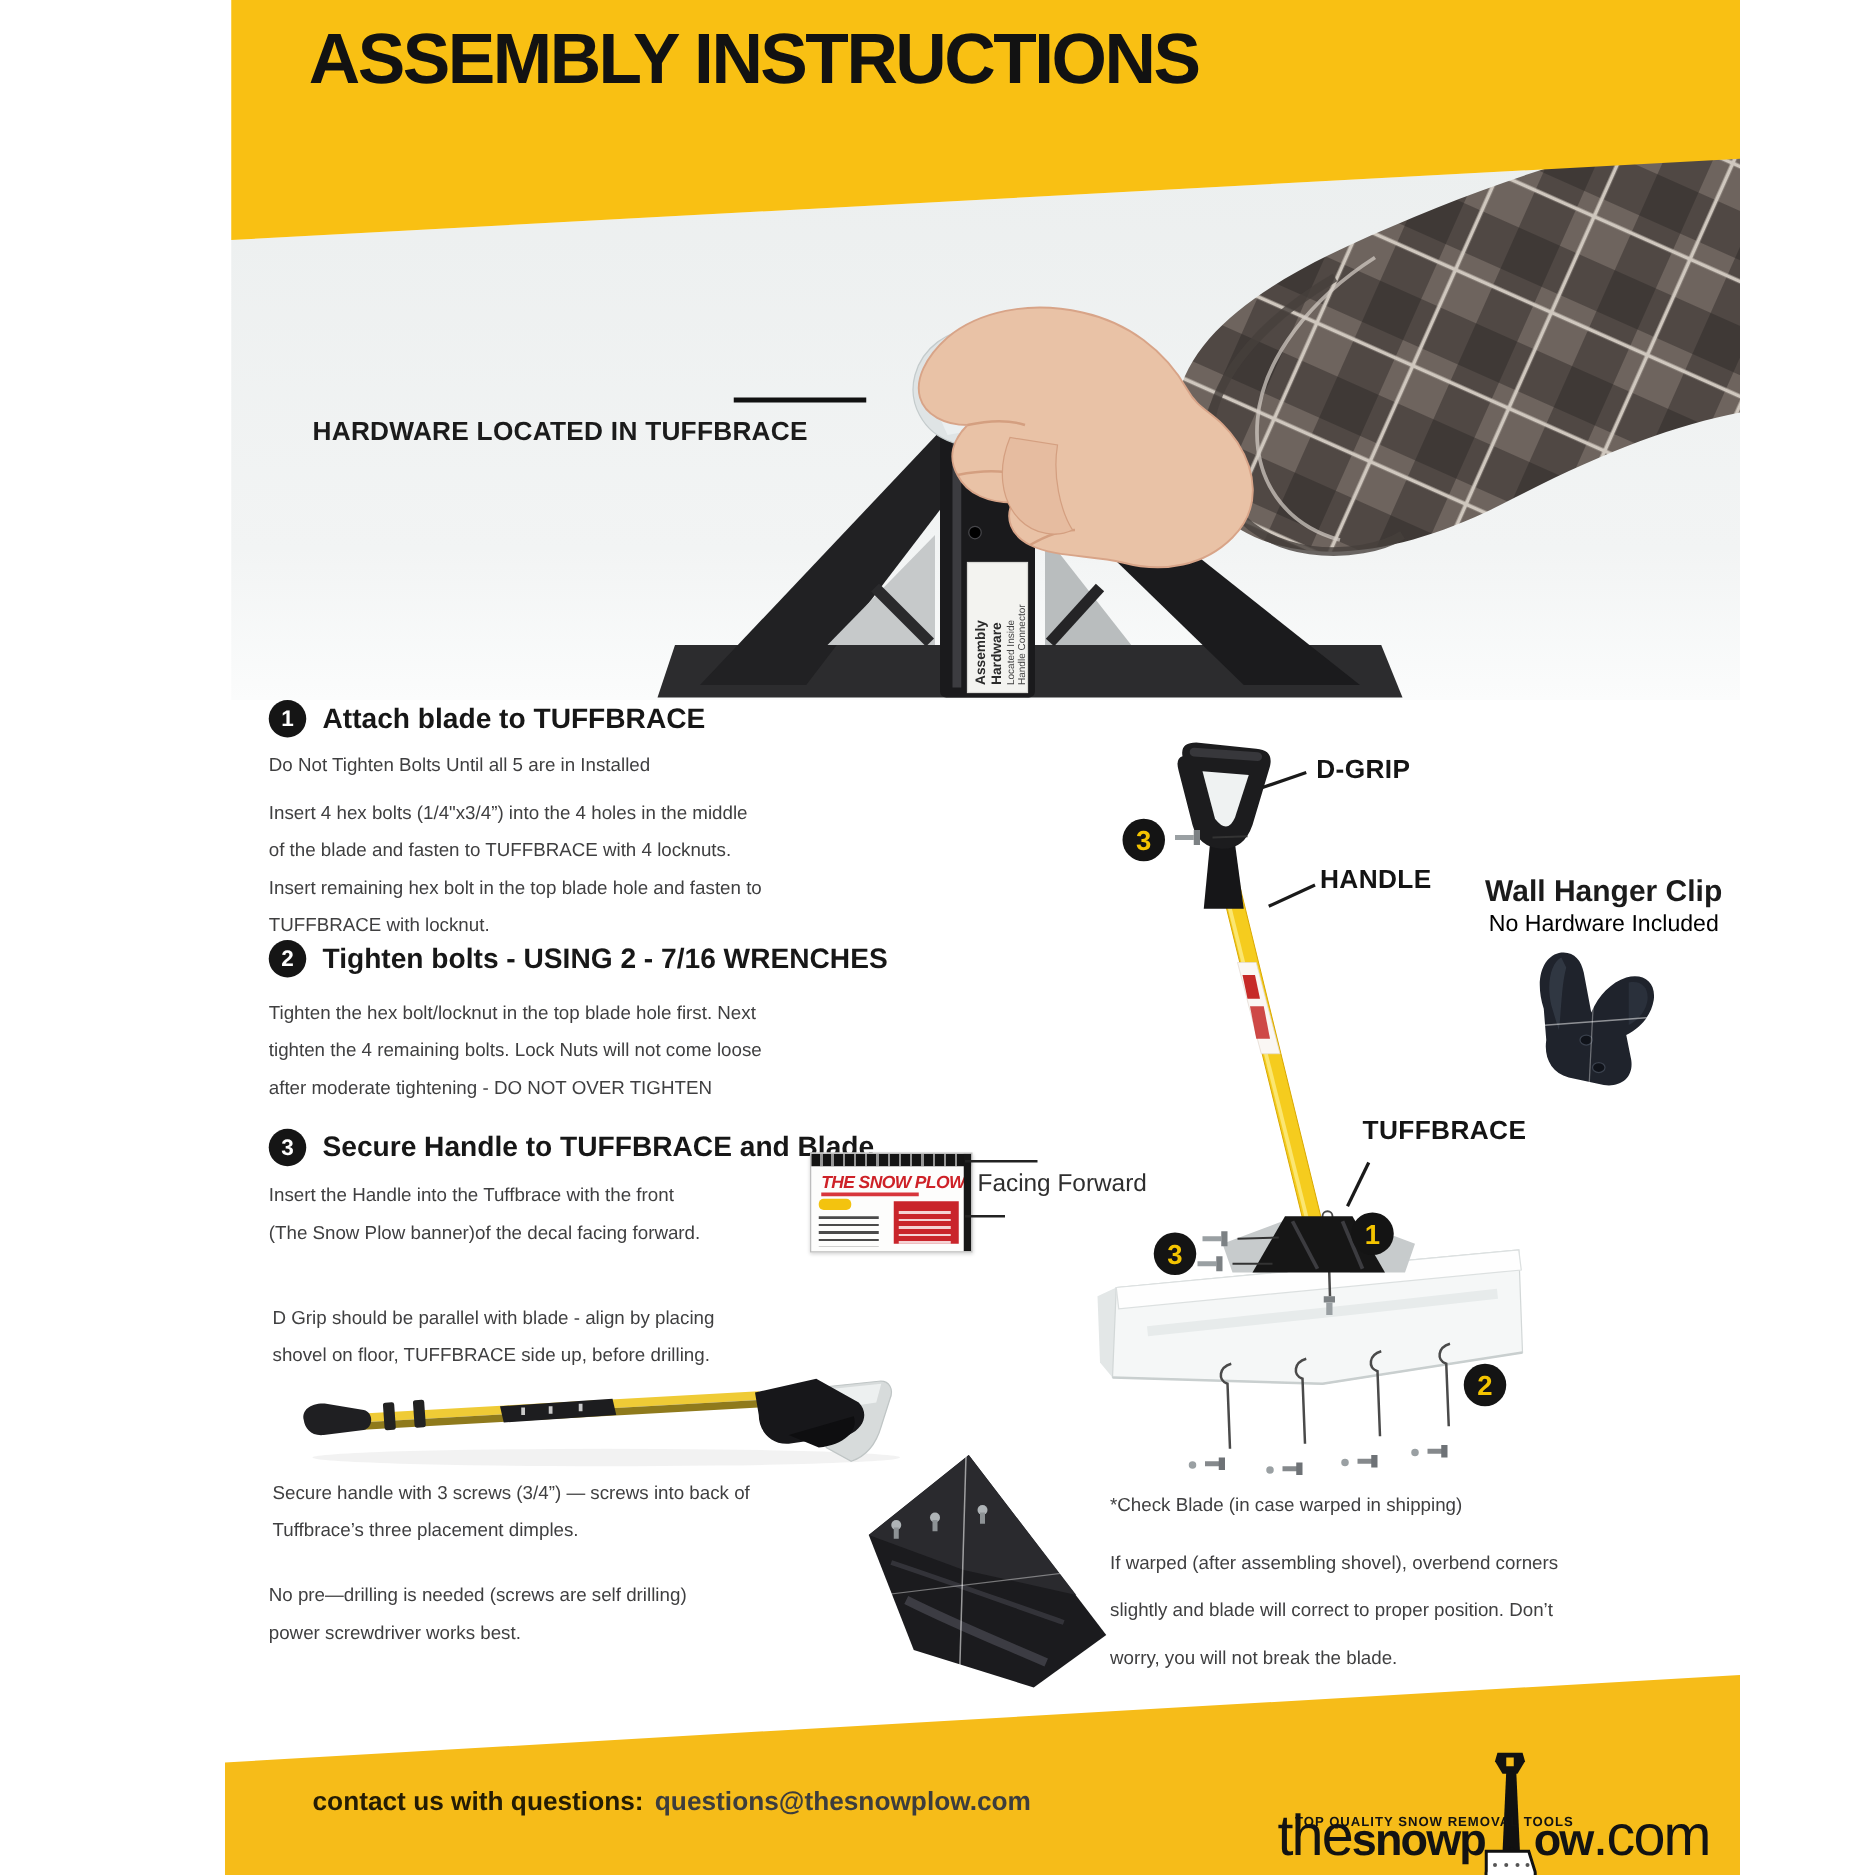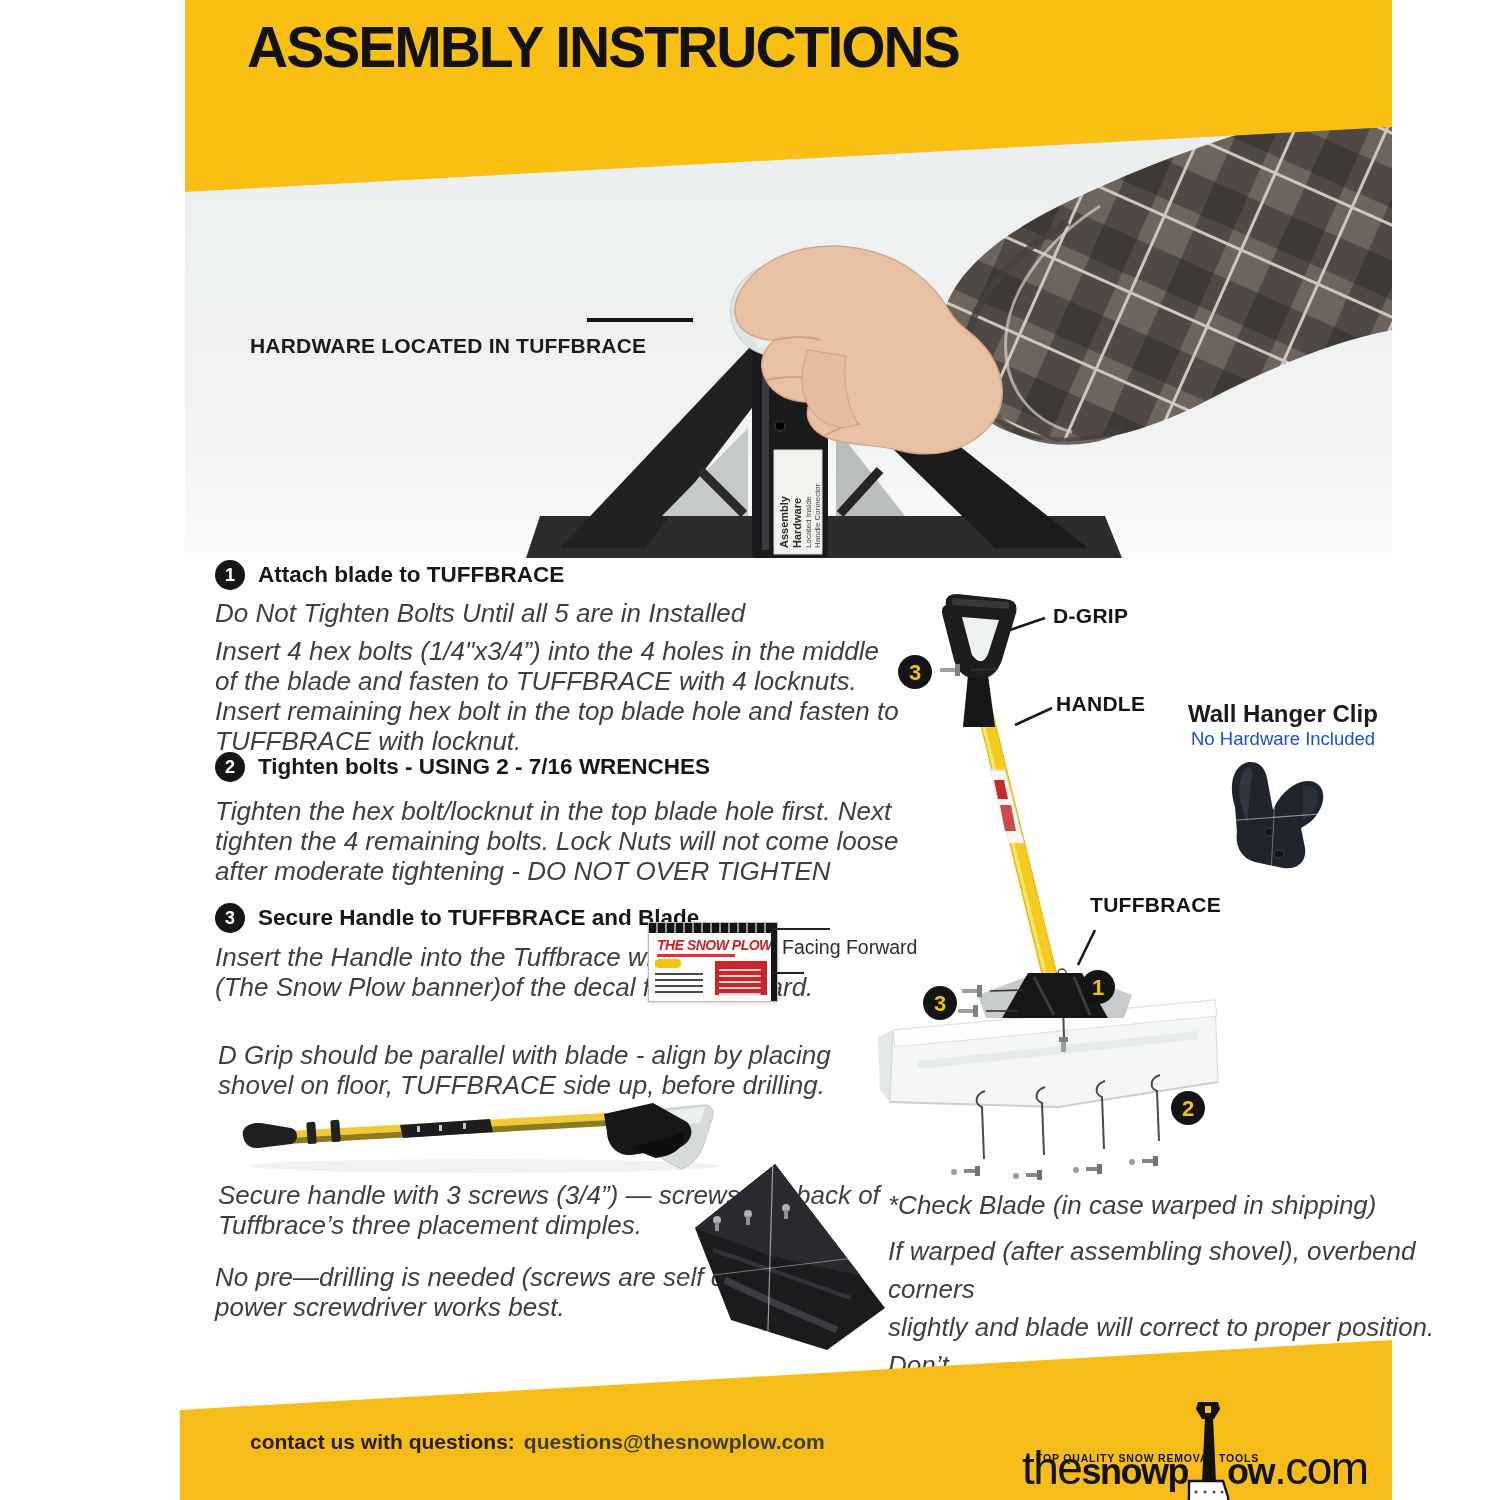--- a/index.html
+++ b/index.html
@@ -14,27 +14,27 @@
   
   .hw-label{left:250px;top:306px;font-size:21px;font-weight:800;letter-spacing:.2px;
             color:#1b1b1b;white-space:nowrap;margin-top:28px;}
 
   
   .step-head{display:flex;align-items:center;gap:13px;font-size:22.5px;font-weight:800;
              color:#171717;white-space:nowrap;}
   .badge{width:30px;height:30px;border-radius:50%;background:#151515;color:#ffffff;
          font-size:18px;font-weight:800;display:flex;align-items:center;justify-content:center;
          flex:0 0 30px;}
-  .body-text{font-size:26px;line-height:30px;color:#3f3f40;white-space:pre-line;font-style:italic;}
+  .body-text{font-size:15px;line-height:30px;color:#3f3f40;white-space:pre-line;}
   .body-text.wide-lh{line-height:38px;}
 
   
   .dlabel{font-size:21px;font-weight:800;letter-spacing:.3px;color:#141414;white-space:nowrap;}
   .wall-title{left:1188px;top:700px;font-size:24px;font-weight:800;color:#1b1b1b;white-space:nowrap;}
-  .wall-sub{left:1191px;top:728px;font-size:18.5px;color:#1d4ed8;white-space:nowrap;}
+  .wall-sub{left:1191px;top:728px;font-size:18.5px;color:#000000;white-space:nowrap;}
 
   
   .decal{left:648px;top:922px;width:128px;height:78px;background:#fdfdfc;border:1px solid #bdbdbd;
          box-shadow:0 1px 3px rgba(0,0,0,.18);overflow:hidden;}
   .decal-top{height:10px;background:#141414;
              background-image:repeating-linear-gradient(90deg,transparent 0 7px,rgba(255,255,255,.55) 7px 9px);}
   .decal-brand{margin:4px 8px 0 8px;font-size:14px;font-weight:800;font-style:italic;
                letter-spacing:-.5px;color:#ce2127;white-space:nowrap;}
   .decal-underline{margin:1px 8px 0 8px;width:78px;height:3px;background:#d8363c;}
   .decal-chip{position:absolute;left:6px;top:36px;width:26px;height:9px;background:#f3c30f;

